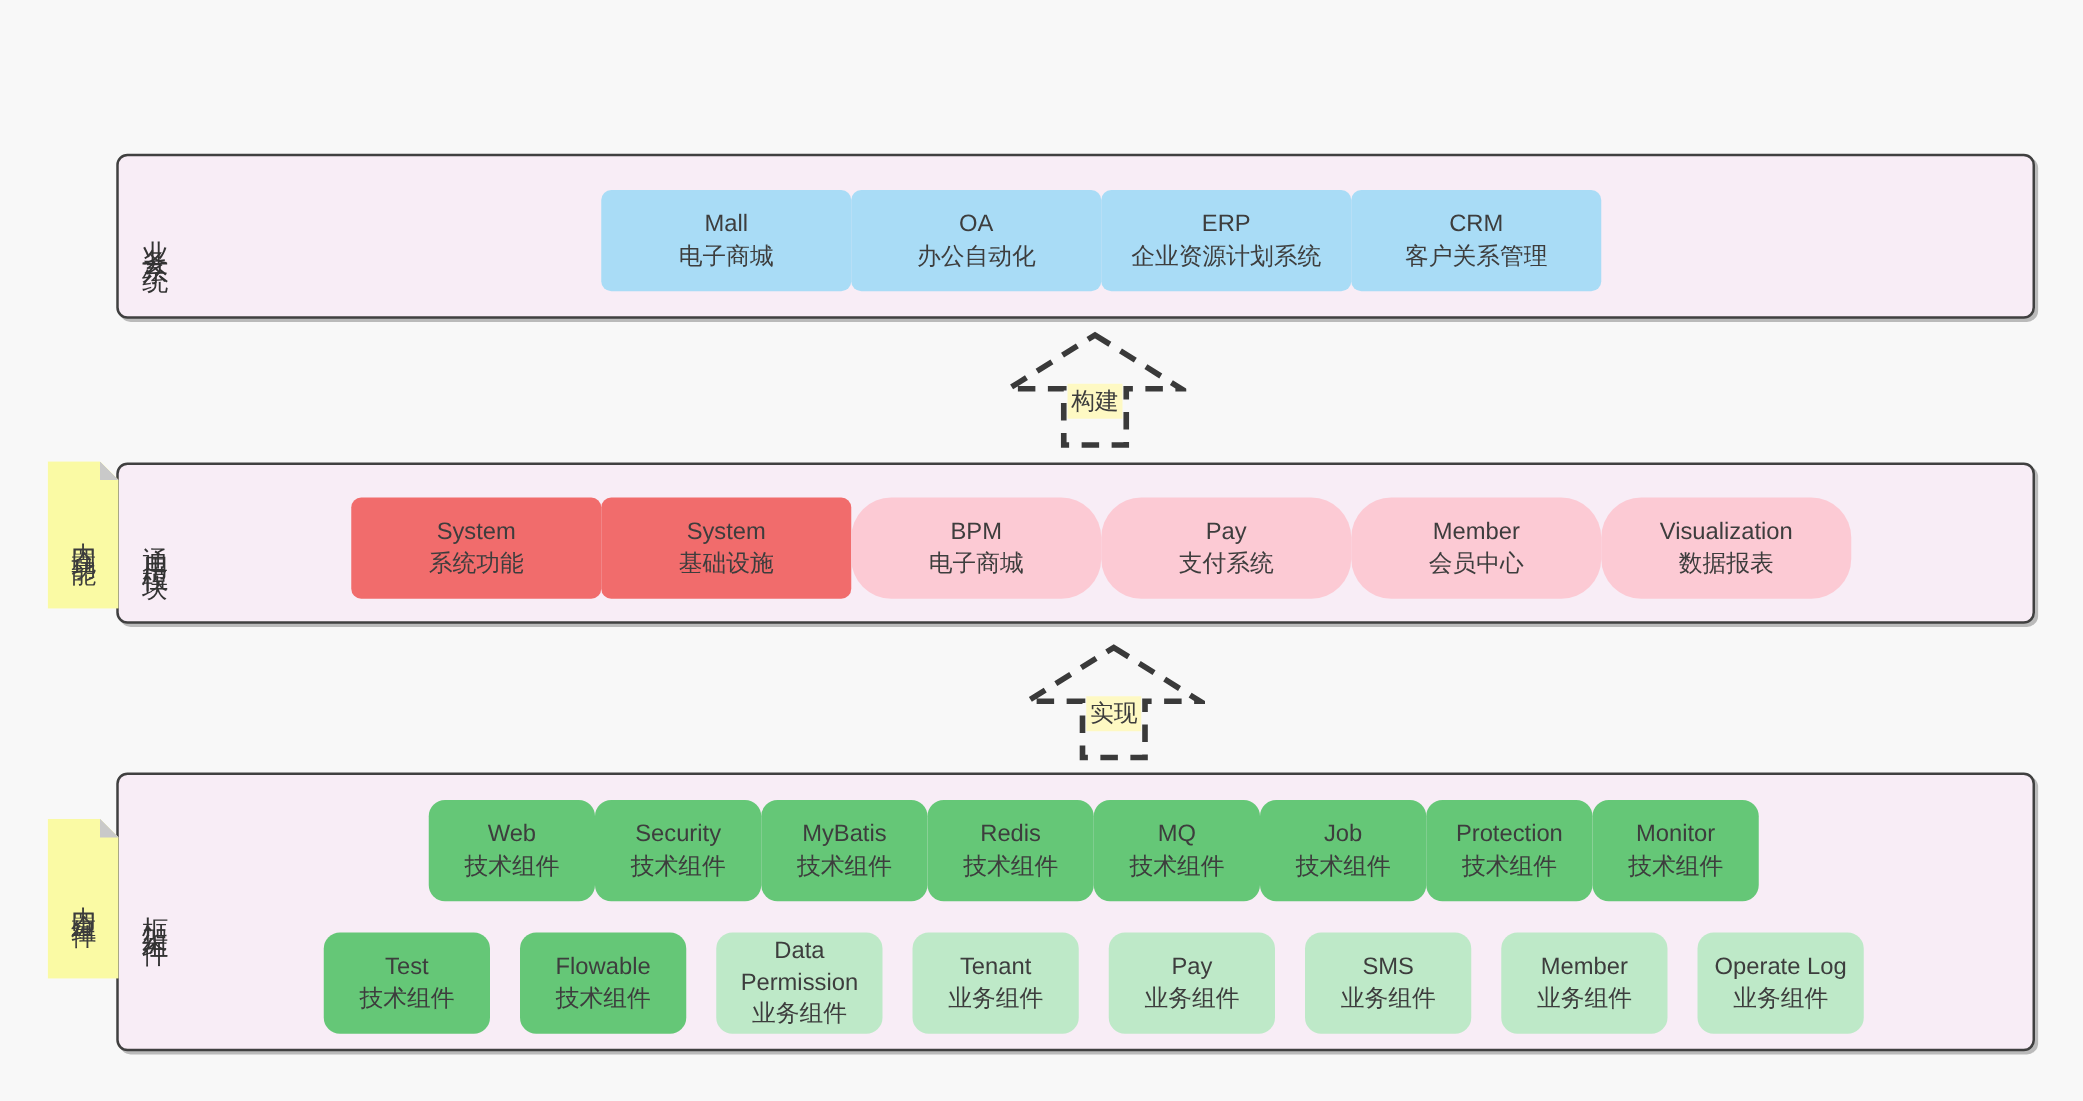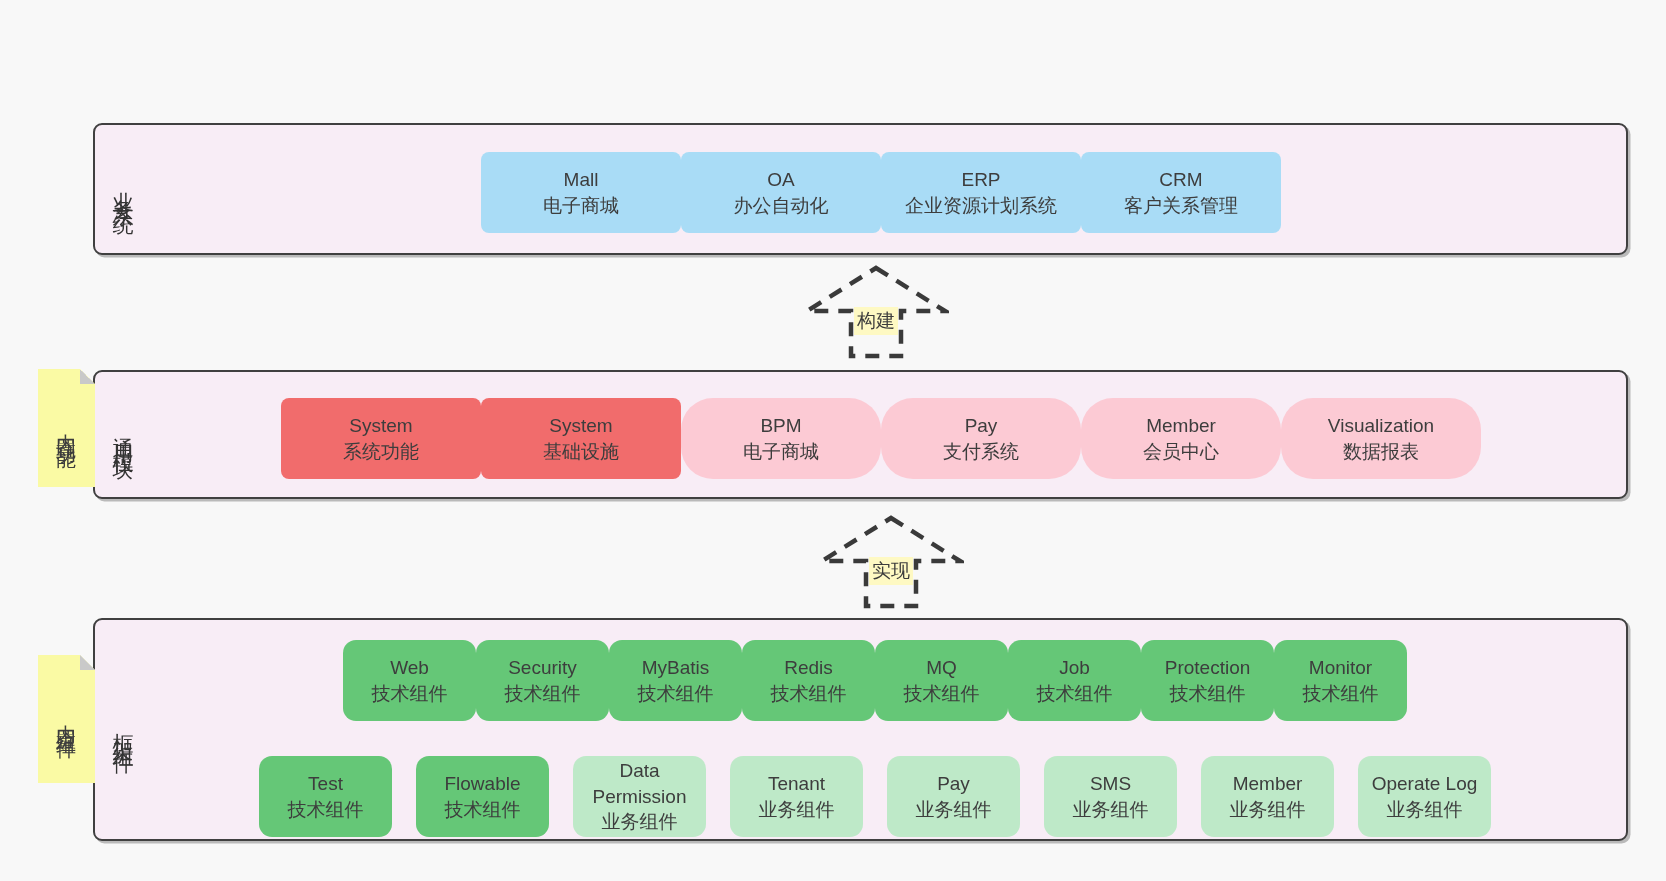--- a/index.html
+++ b/index.html
@@ -24,21 +24,21 @@
   .vtext {
     writing-mode:vertical-rl; text-orientation:upright;
     font-size:21px; letter-spacing:7px; color:#333; line-height:1;
   }
   .boxes {
     position:absolute; left:57px; right:16px; top:27px;
     display:flex; justify-content:center;
   }
   #layer-modules .boxes { top:26px; }
   .row1 { top:20px; left:60px; right:31px; }
-  .row2 { top:136px; left:60px; right:31px;gap:24px; }
+  .row2 { top:126px; left:60px; right:31px;gap:24px; }
 
   .box {
     width:200px; height:81px; border-radius:8px;
     display:flex; flex-direction:column; align-items:center; justify-content:center;
     text-align:center; padding:2px 10px; line-height:1.35; font-size:19px;
   }
   .box .t, .box .s { display:block; }
   #layer-framework .box { width:133px;border-radius:13px; }
   .blue  { background:#a9dcf6; }
   .red   { background:#f16c6c; }

